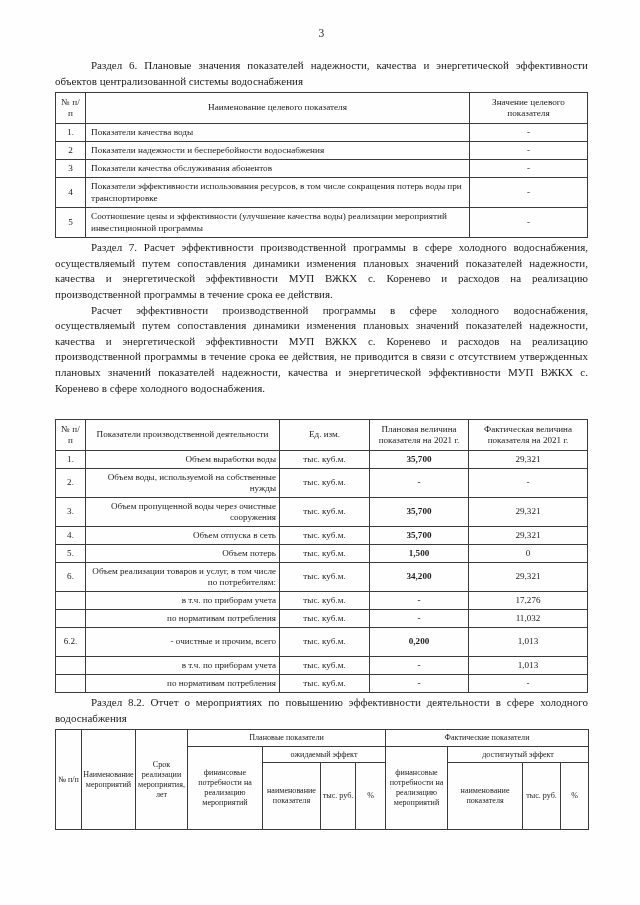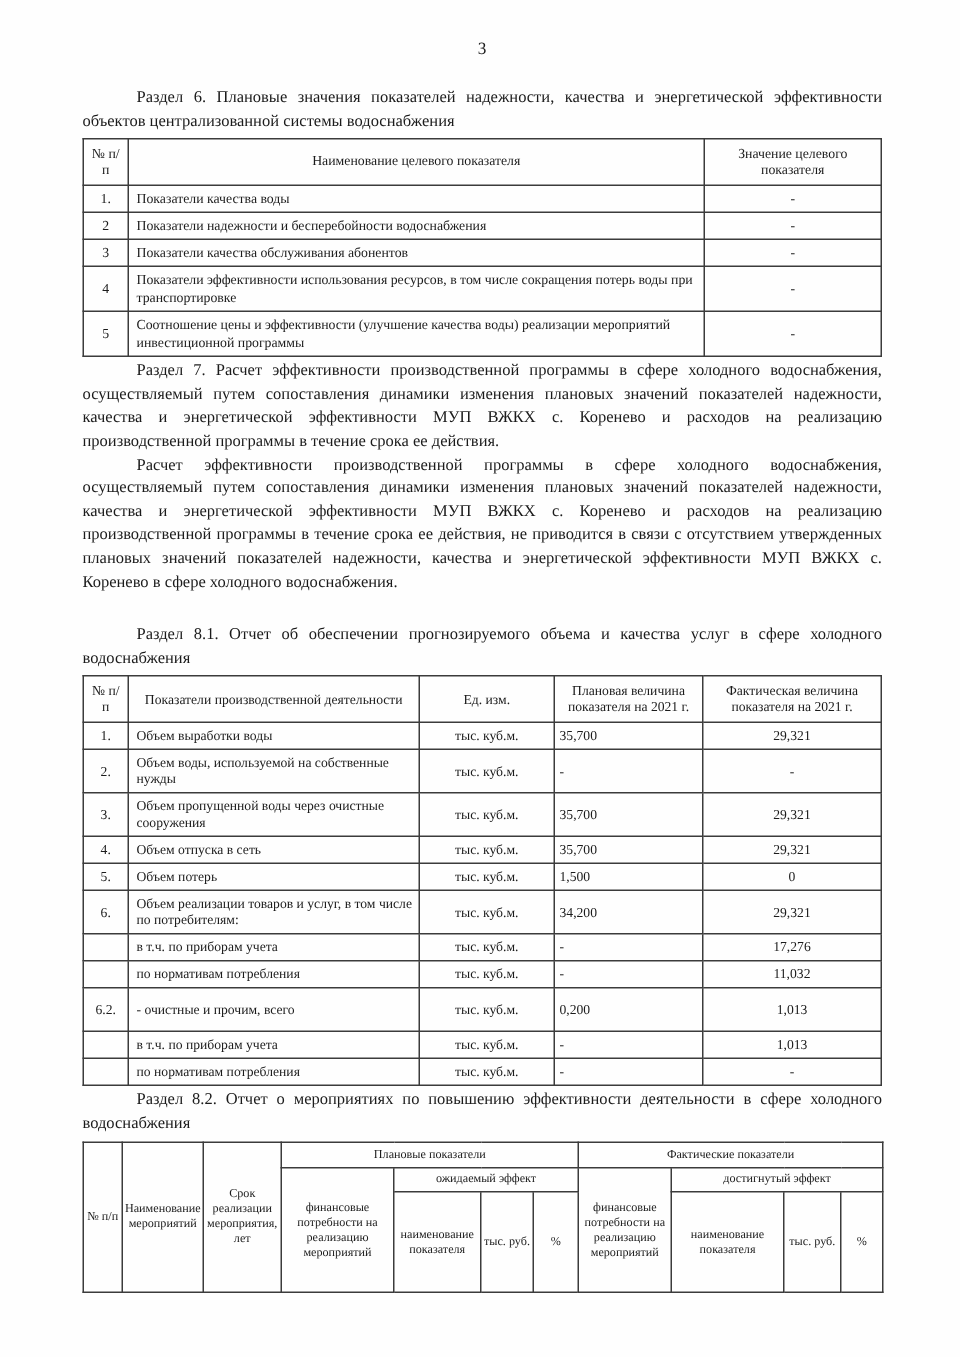--- a/index.html
+++ b/index.html
@@ -71,23 +71,23 @@
   table.t1 { font-size: 9.2px; }
   table.t1 td.num { text-align: center; width: 30px; }
   table.t1 td.name { text-align: left; padding-left: 5px; }
   table.t1 td.val { text-align: center; width: 118px; }
   table.t1 tr.r1 td { height: 13px; }
   table.t1 tr.r2 td { height: 25px; }
 
   
   table.t2 { font-size: 9.1px; }
   table.t2 td.c1 { width: 30px; text-align: center; }
-  table.t2 td.c2 { text-align: left; padding-left: 5px; }
+  table.t2 td.c2 { text-align: right; padding-left: 5px; }
   table.t2 td.c3 { width: 90px; text-align: center; }
-  table.t2 td.c4 { width: 99px; text-align: left; }
+  table.t2 td.c4 { width: 99px; text-align: center; font-weight: bold; }
   table.t2 td.c5 { width: 119px; text-align: center; }
   table.t2 tr.one td { height: 13px; }
   table.t2 tr.two td { height: 24px; }
 
   
   table.t3 {
     font-size: 8.1px;
     line-height: 10px;
     width: 533px;
   }
@@ -157,21 +157,20 @@
           <td class="val">-</td>
         </tr>
       </tbody>
     </table>
 
     <p class="para">Раздел 7. Расчет эффективности производственной программы в сфере холодного водоснабжения, осуществляемый путем сопоставления динамики изменения плановых значений показателей надежности, качества и энергетической эффективности МУП ВЖКХ с. Коренево и расходов на реализацию производственной программы в течение срока ее действия.</p>
     <p class="para">Расчет эффективности производственной программы в сфере холодного водоснабжения, осуществляемый путем сопоставления динамики изменения плановых значений показателей надежности, качества и энергетической эффективности МУП ВЖКХ с. Коренево и расходов на реализацию производственной программы в течение срока ее действия, не приводится в связи с отсутствием утвержденных плановых значений показателей надежности, качества и энергетической эффективности МУП ВЖКХ с. Коренево в сфере холодного водоснабжения.</p>
 
     <div class="gap-lg"></div>
 
-    <p class="para">Раздел 8.1. Отчет об обеспечении прогнозируемого объема и качества услуг в сфере холодного водоснабжения</p>
 
     <table class="doc t2">
       <colgroup>
         <col style="width:30px">
           <col>
           <col style="width:90px">
           <col style="width:99px">
           <col style="width:119px">
       </colgroup>
       <thead>

